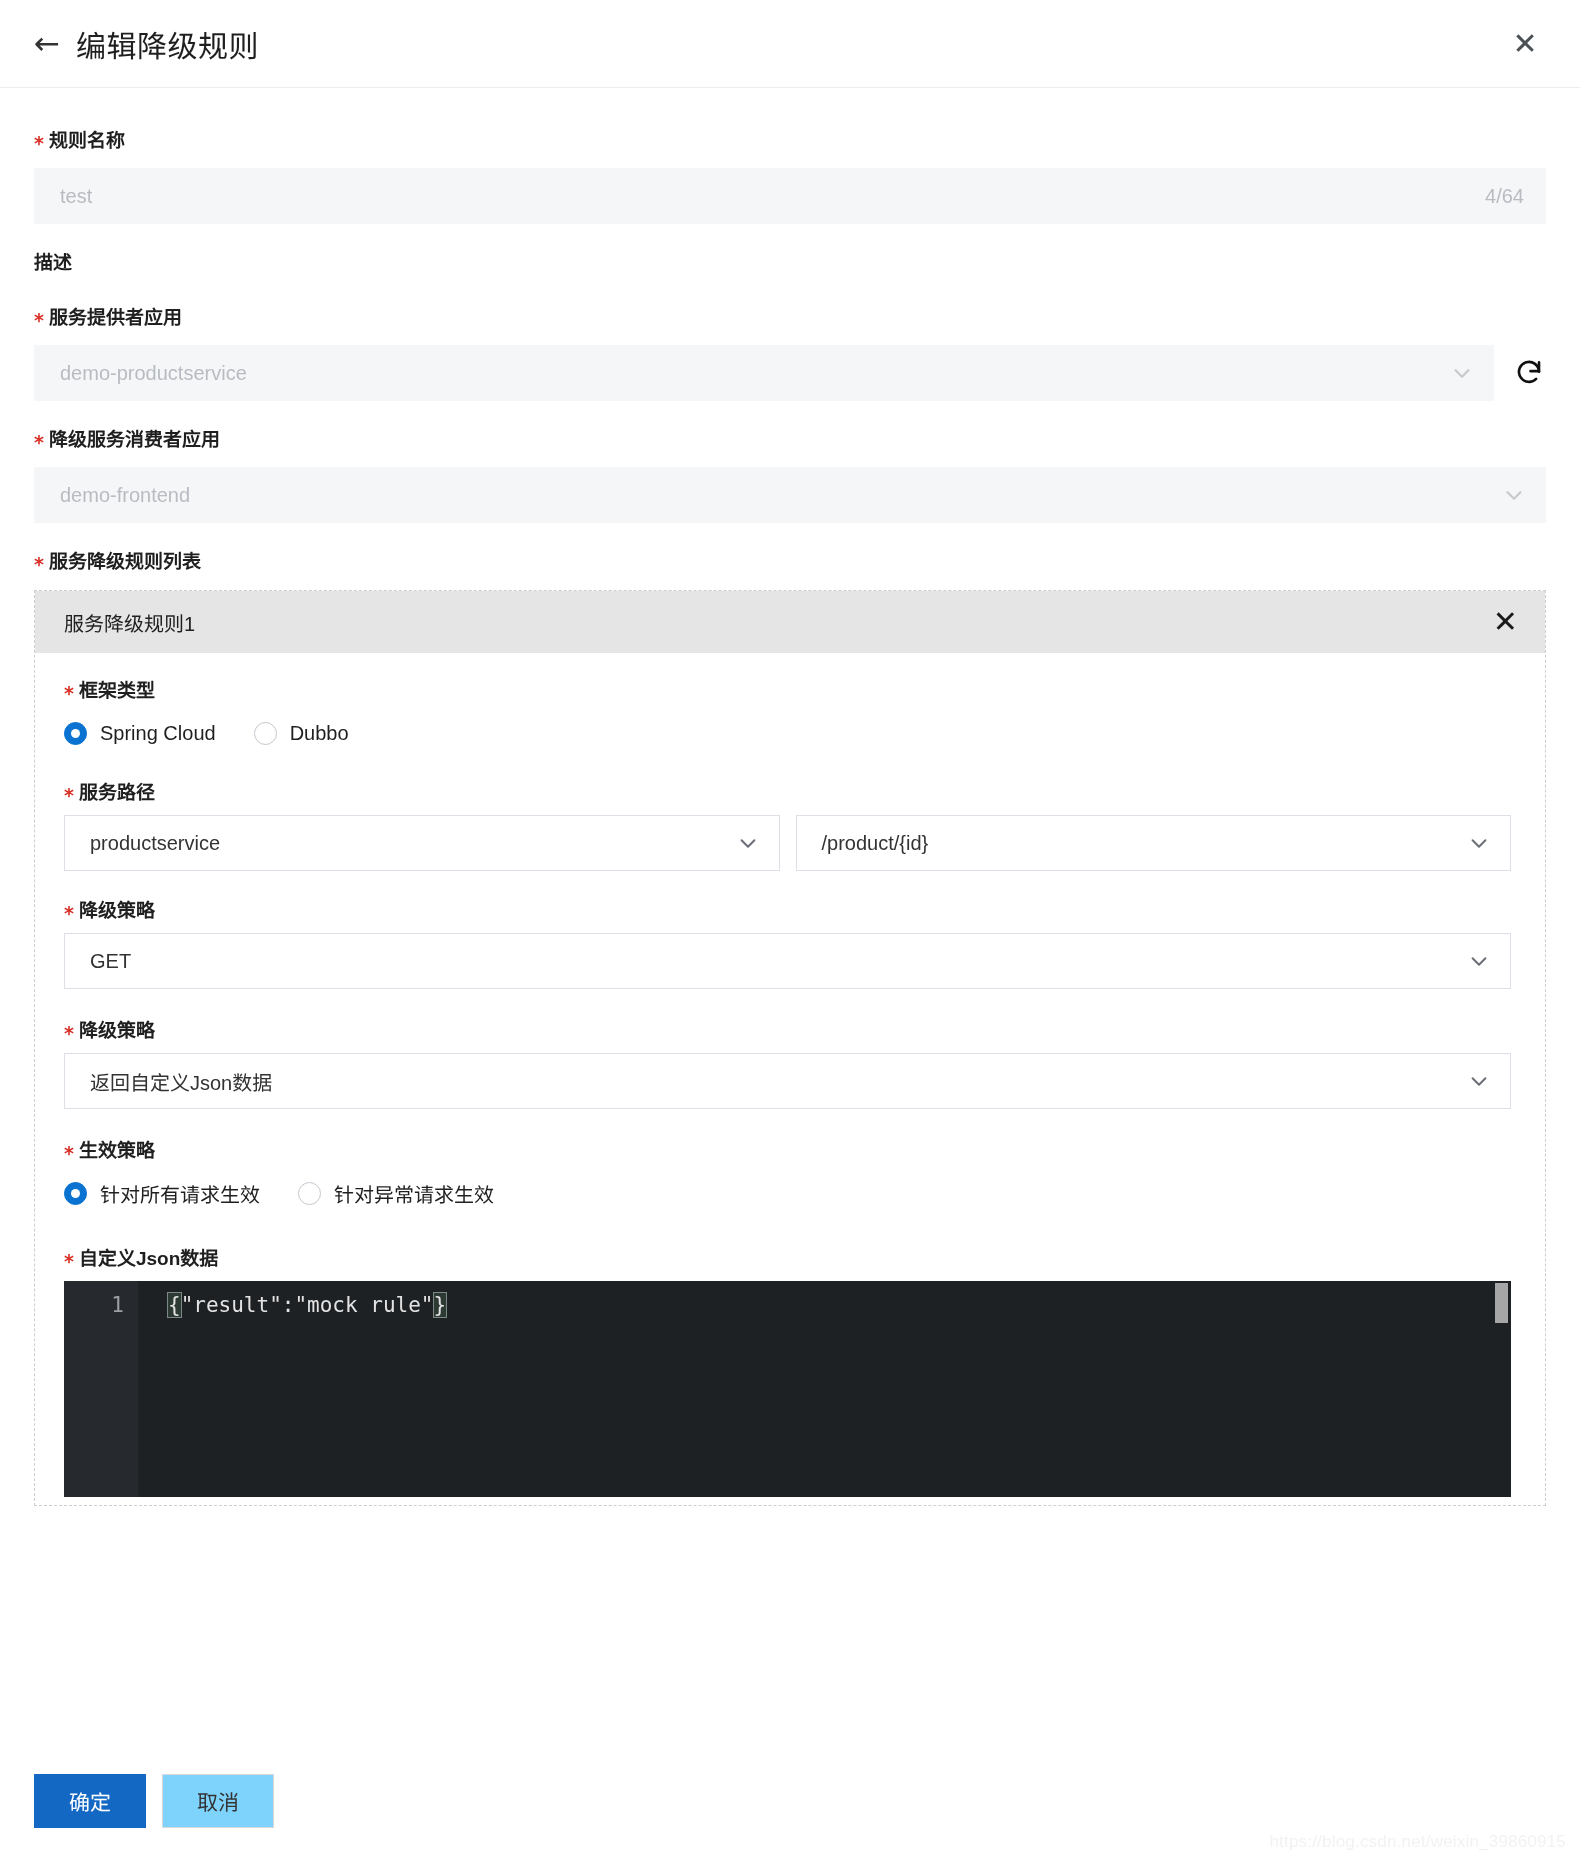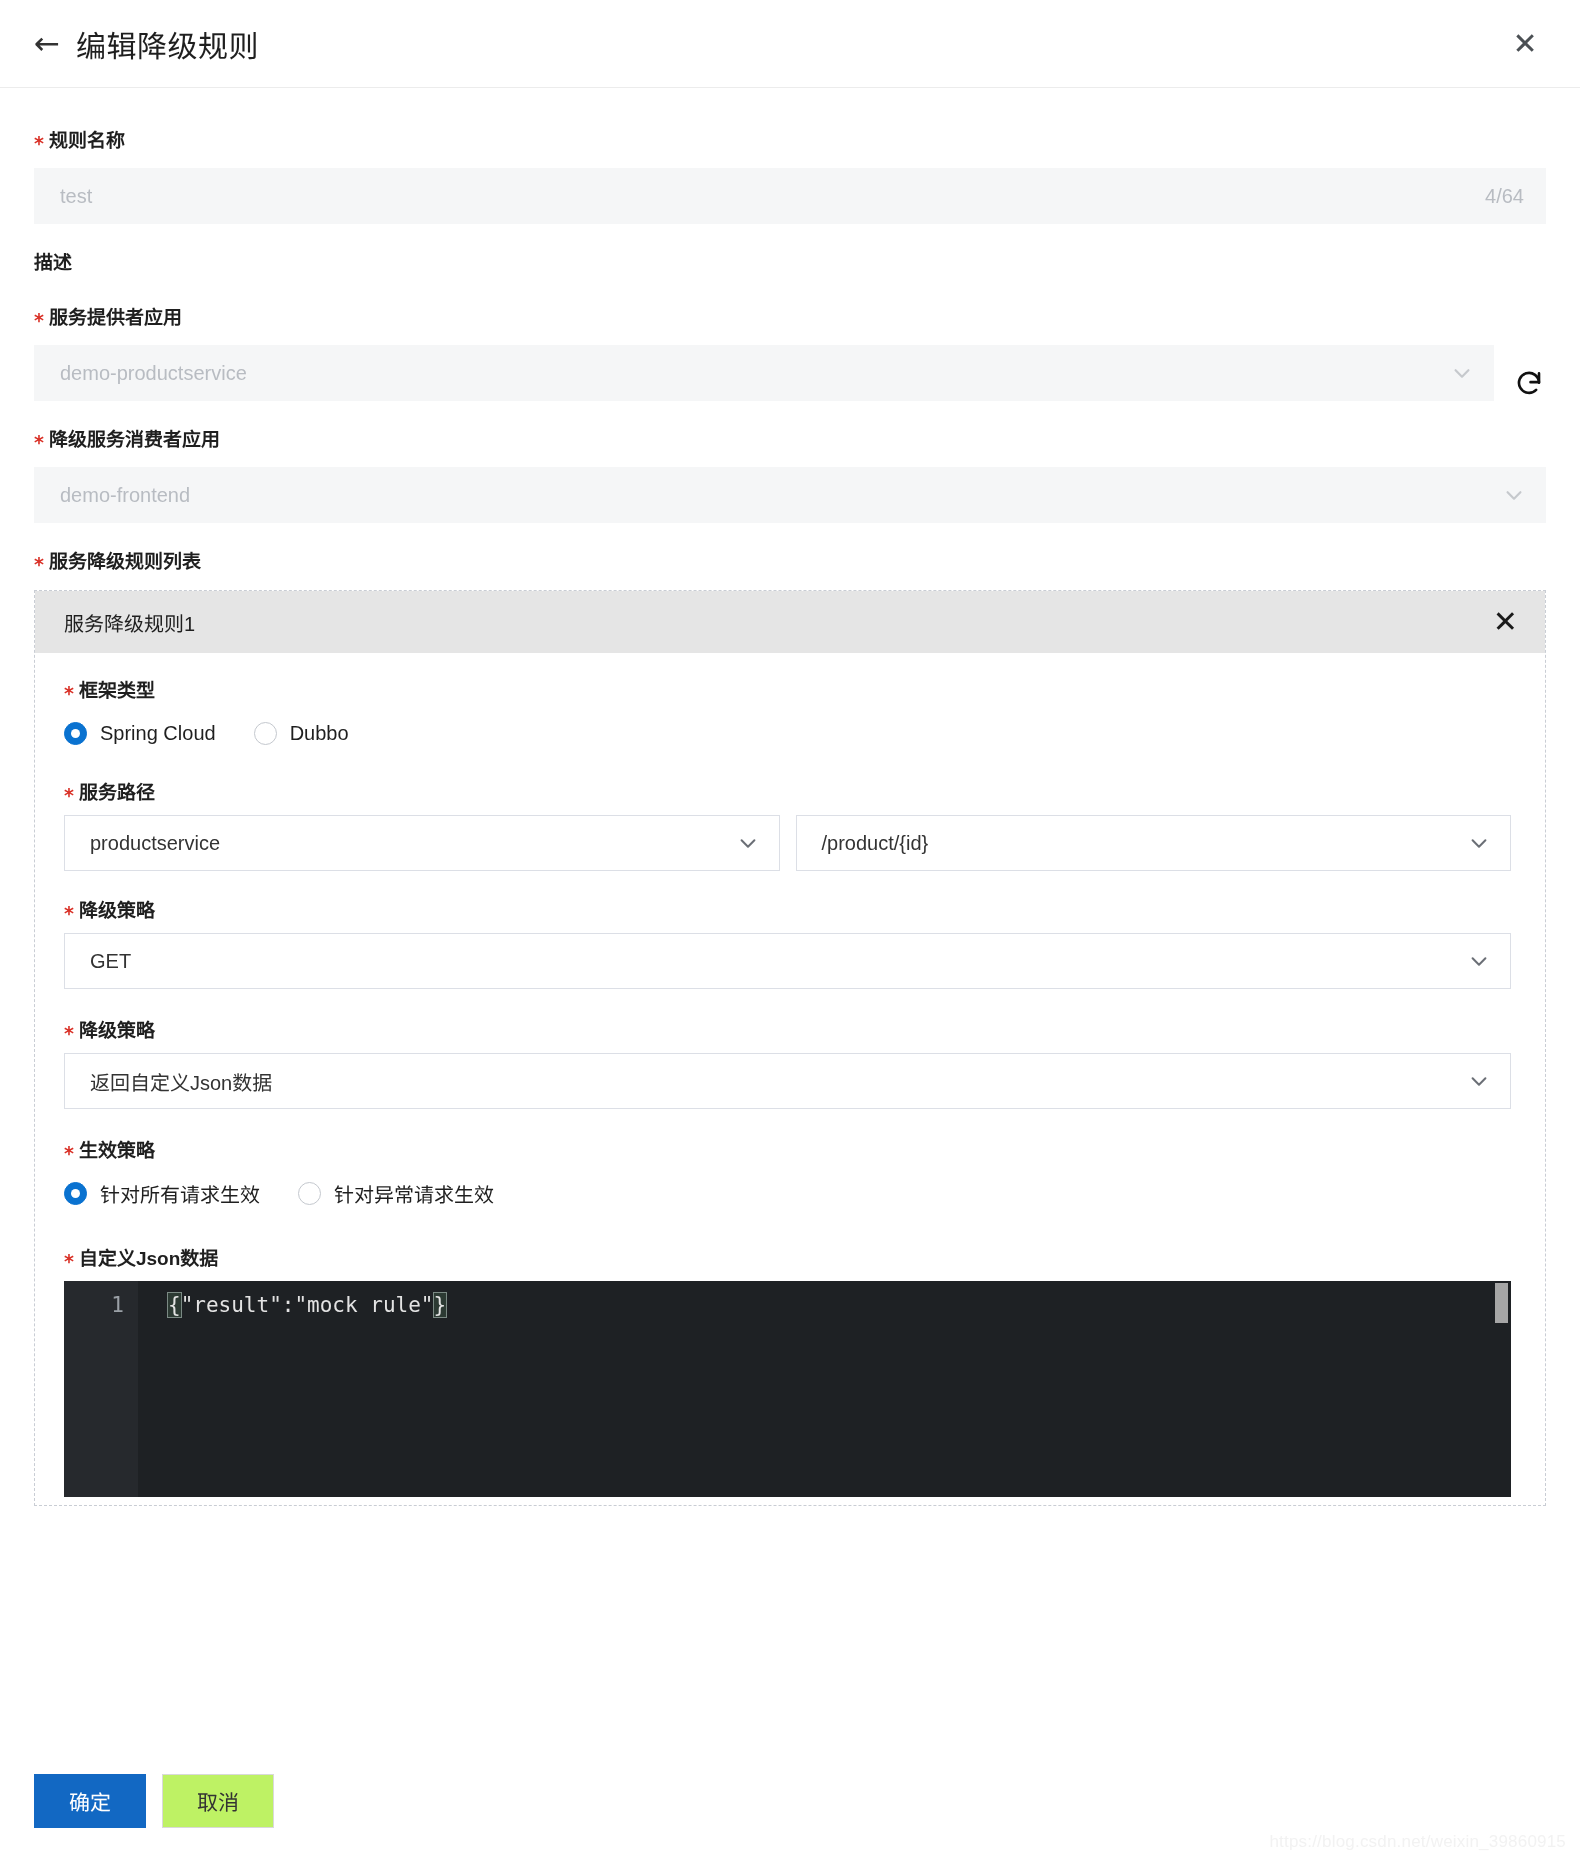--- a/index.html
+++ b/index.html
@@ -108,21 +108,21 @@
     position: absolute;
     right: 22px;
     top: 50%;
     transform: translateY(-50%);
     font-size: 20px;
     color: #b8bcc2;
     pointer-events: none;
   }
 
   
-  .select-row { display: flex; align-items: flex-end; gap: 18px; }
+  .select-row { display: flex; align-items: center; gap: 18px; }
   .select-box {
     position: relative;
     height: 56px;
     display: flex;
     align-items: center;
     flex: 1;
     border: 1px solid #dcdfe6;
     background: #ffffff;
     padding: 0 52px 0 25px;
     font-size: 20px;
@@ -321,21 +321,21 @@
     cursor: pointer;
     font-family: "Liberation Sans", sans-serif;
     padding: 0 22px;
   }
   .btn-primary {
     background: #1268c3;
     color: #ffffff;
     border-color: #1268c3;
   }
   .btn-default {
-    background: #bef264;
+    background: #7dd3fc;
     color: #333333;
     border-color: #d9d9d9;
   }
   .watermark {
     position: absolute;
     right: 14px;
     bottom: 14px;
     font-size: 17px;
     color: #f2f2f2;
     letter-spacing: 0.2px;

